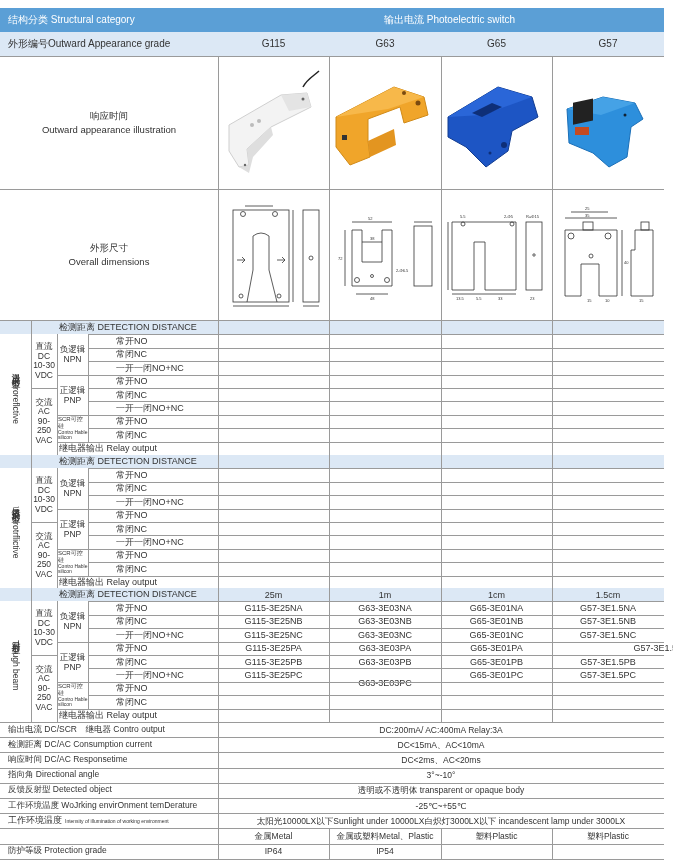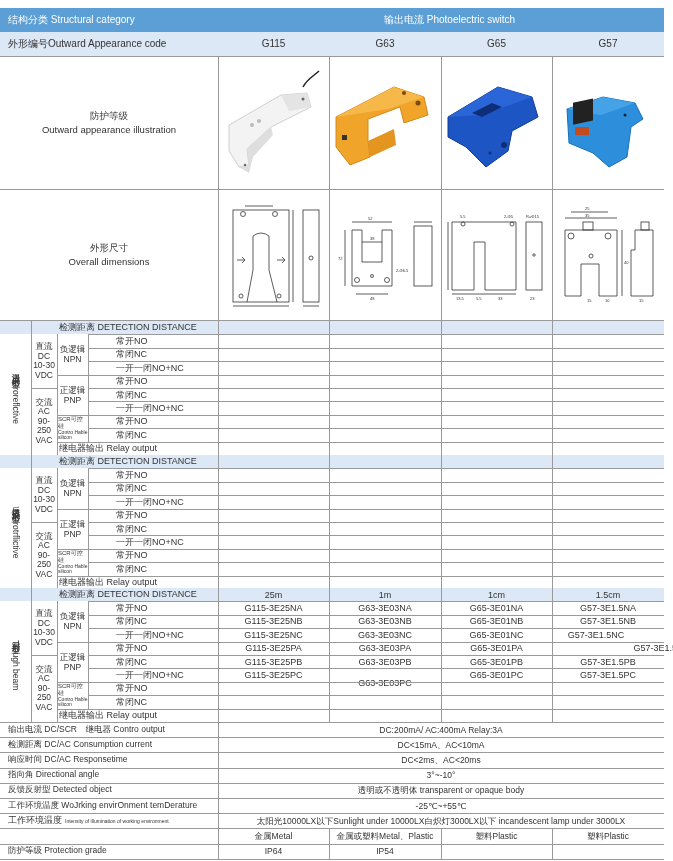--- a/index.html
+++ b/index.html
@@ -18,28 +18,28 @@
 </style>
 </head>
 <body>
 
 <div class="abs hdr" style="left:0;top:8px;width:664px;height:24px;">
   <span style="position:absolute;left:8px;">结构分类 Structural category</span>
   <span style="position:absolute;left:384px;">输出电流 Photoelectric switch</span>
 </div>
 
 <div class="abs light" style="left:0;top:32px;width:664px;height:24px;"></div>
-<div class="abs cellL" style="left:0;top:32px;width:218px;height:24px;font-size:10px;">外形编号Outward Appearance code</div>
+<div class="abs cellL" style="left:0;top:32px;width:218px;height:24px;font-size:10px;">外形编号Outward Appearance grade</div>
 <div class="abs cell" style="left:218px;top:32px;width:111px;height:24px;font-size:10px;">G115</div>
 <div class="abs cell" style="left:329px;top:32px;width:112px;height:24px;font-size:10px;">G63</div>
 <div class="abs cell" style="left:441px;top:32px;width:111px;height:24px;font-size:10px;">G65</div>
 <div class="abs cell" style="left:552px;top:32px;width:112px;height:24px;font-size:10px;">G57</div>
 
 <div class="abs" style="left:0;top:56px;width:218px;height:133px;display:flex;flex-direction:column;align-items:center;justify-content:center;font-size:9.5px;line-height:14px;">
-  <span>防护等级</span>
+  <span>响应时间</span>
   <span>Outward appearance illustration</span>
 </div>
 
 <div class="abs" style="left:219px;top:57px;width:110px;height:131px;">
   <svg width="110" height="131" viewBox="0 0 110 131">
     <path d="M84 30 C88 22, 96 18, 100 14" stroke="#222" stroke-width="1.5" fill="none"></path>
     <polygon points="10,68 62,38 88,36 92,50 52,70 28,92 30,108 20,110 10,94" fill="#f3f3f3" stroke="#cfcfcf"></polygon>
     <polygon points="62,38 88,36 92,50 70,54" fill="#e4e4e4"></polygon>
     <polygon points="20,110 30,108 28,92 52,70 54,78 34,100 30,116" fill="#dedede"></polygon>
     <circle cx="33" cy="68" r="2" fill="#bbb"></circle>
@@ -399,21 +399,21 @@
     <div class="abs cell" style="left:88px;top:614.8px;width:130px;height:13.4px;justify-content:flex-start;padding-left:28px;">常闭NC</div>
     <div class="abs cell" style="left:218px;top:614.8px;width:111px;height:13.4px;">G115-3E25NB</div>
     <div class="abs cell" style="left:329px;top:614.8px;width:112px;height:13.4px;">G63-3E03NB</div>
     <div class="abs cell" style="left:441px;top:614.8px;width:111px;height:13.4px;">G65-3E01NB</div>
     <div class="abs cell" style="left:552px;top:614.8px;width:112px;height:13.4px;">G57-3E1.5NB</div>
     <div class="hline" style="left:88px;top:615px;width:576px;"></div>
     <div class="abs cell" style="left:88px;top:628.2px;width:130px;height:13.4px;justify-content:flex-start;padding-left:28px;">一开一闭NO+NC</div>
     <div class="abs cell" style="left:218px;top:628.2px;width:111px;height:13.4px;">G115-3E25NC</div>
     <div class="abs cell" style="left:329px;top:628.2px;width:112px;height:13.4px;">G63-3E03NC</div>
     <div class="abs cell" style="left:441px;top:628.2px;width:111px;height:13.4px;">G65-3E01NC</div>
-    <div class="abs cell" style="left:540px;top:628.2px;width:112px;height:13.4px;">G57-3E1.5NC</div>
+    <div class="abs cell" style="left:552px;top:628.2px;width:112px;height:13.4px;">G57-3E1.5NC</div>
     <div class="hline" style="left:88px;top:628px;width:576px;"></div>
     <div class="abs cell" style="left:88px;top:641.6px;width:130px;height:13.4px;justify-content:flex-start;padding-left:28px;">常开NO</div>
     <div class="abs cell" style="left:218px;top:641.6px;width:111px;height:13.4px;">G115-3E25PA</div>
     <div class="abs cell" style="left:329px;top:641.6px;width:112px;height:13.4px;">G63-3E03PA</div>
     <div class="abs cell" style="left:441px;top:641.6px;width:111px;height:13.4px;">G65-3E01PA</div>
     <div class="abs cell" style="left:558px;top:641.6px;width:112px;height:13.4px;margin-left:47px;">G57-3E1.5PA</div>
     <div class="hline" style="left:88px;top:642px;width:576px;"></div>
     <div class="abs cell" style="left:88px;top:655px;width:130px;height:13.4px;justify-content:flex-start;padding-left:28px;">常闭NC</div>
     <div class="abs cell" style="left:218px;top:655px;width:111px;height:13.4px;">G115-3E25PB</div>
     <div class="abs cell" style="left:329px;top:655px;width:112px;height:13.4px;">G63-3E03PB</div>

